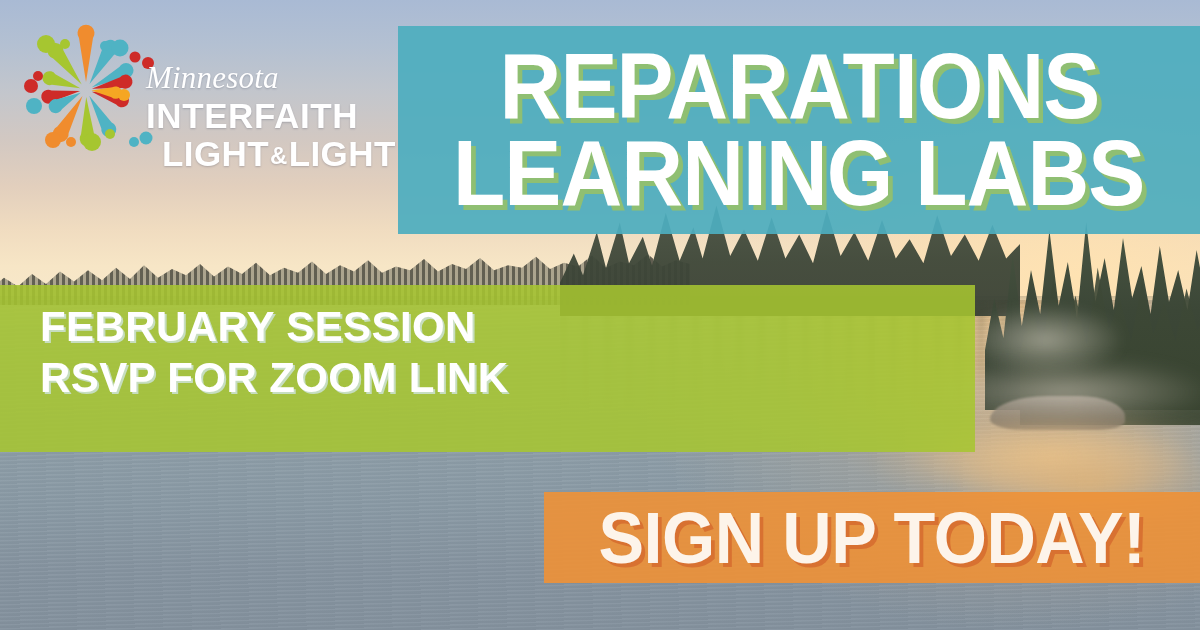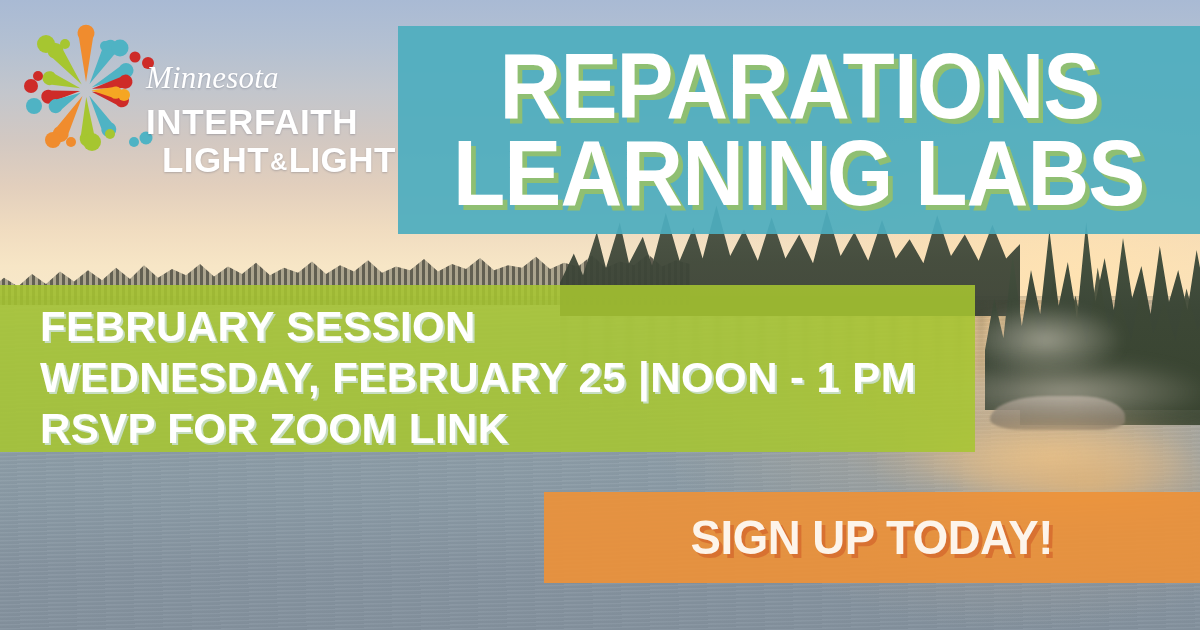--- a/index.html
+++ b/index.html
@@ -235,21 +235,21 @@
     font-size: 31px;
     line-height: 1;
     letter-spacing: .2px;
   }
   .logo-interfaith {
     font-family: "Liberation Sans", sans-serif;
     font-weight: bold;
     font-size: 35px;
     line-height: 1.06;
     letter-spacing: .6px;
-    margin-top: 10px;
+    margin-top: 4px;
   }
   .logo-power {
     font-family: "Liberation Sans", sans-serif;
     font-weight: bold;
     font-size: 35px;
     line-height: 1.06;
     letter-spacing: .4px;
     margin-top: 1px;
     margin-left: 16px;
     white-space: nowrap;
@@ -319,21 +319,21 @@
   }
   .cta {
     position: absolute;
     left: 544px; top: 492px;
     width: 656px; height: 91px;
     display: flex;
     align-items: center;
     justify-content: center;
     font-family: "Liberation Sans Narrow", "Liberation Sans", sans-serif;
     font-weight: bold;
-    font-size: 48px;
+    font-size: 72px;
     letter-spacing: -0.5px;
     color: #fdf4ea;
     text-shadow: 4px 4px 0 rgba(214,110,48,.9);
     transform-origin: center;
   }
   .cta span { transform: scaleX(.95); display: inline-block; }
 </style>
 </head>
 <body>
 
@@ -430,21 +430,20 @@
 
   <div class="panel-headline"></div>
   <div class="headline">
     <div class="headline-l1">REPARATIONS</div>
     <div class="headline-l2">LEARNING LABS</div>
   </div>
 
   <div class="panel-details"></div>
   <div class="details">
     <div>FEBRUARY SESSION</div>
-    <div>WEDNESDAY, FEBRUARY 25  |NOON - 1 PM</div>
     <div>RSVP FOR ZOOM LINK</div>
   </div>
 
   <div class="panel-cta"></div>
   <div class="cta">
     <span>SIGN UP TODAY!</span>
   </div>
 
 </div>
 

